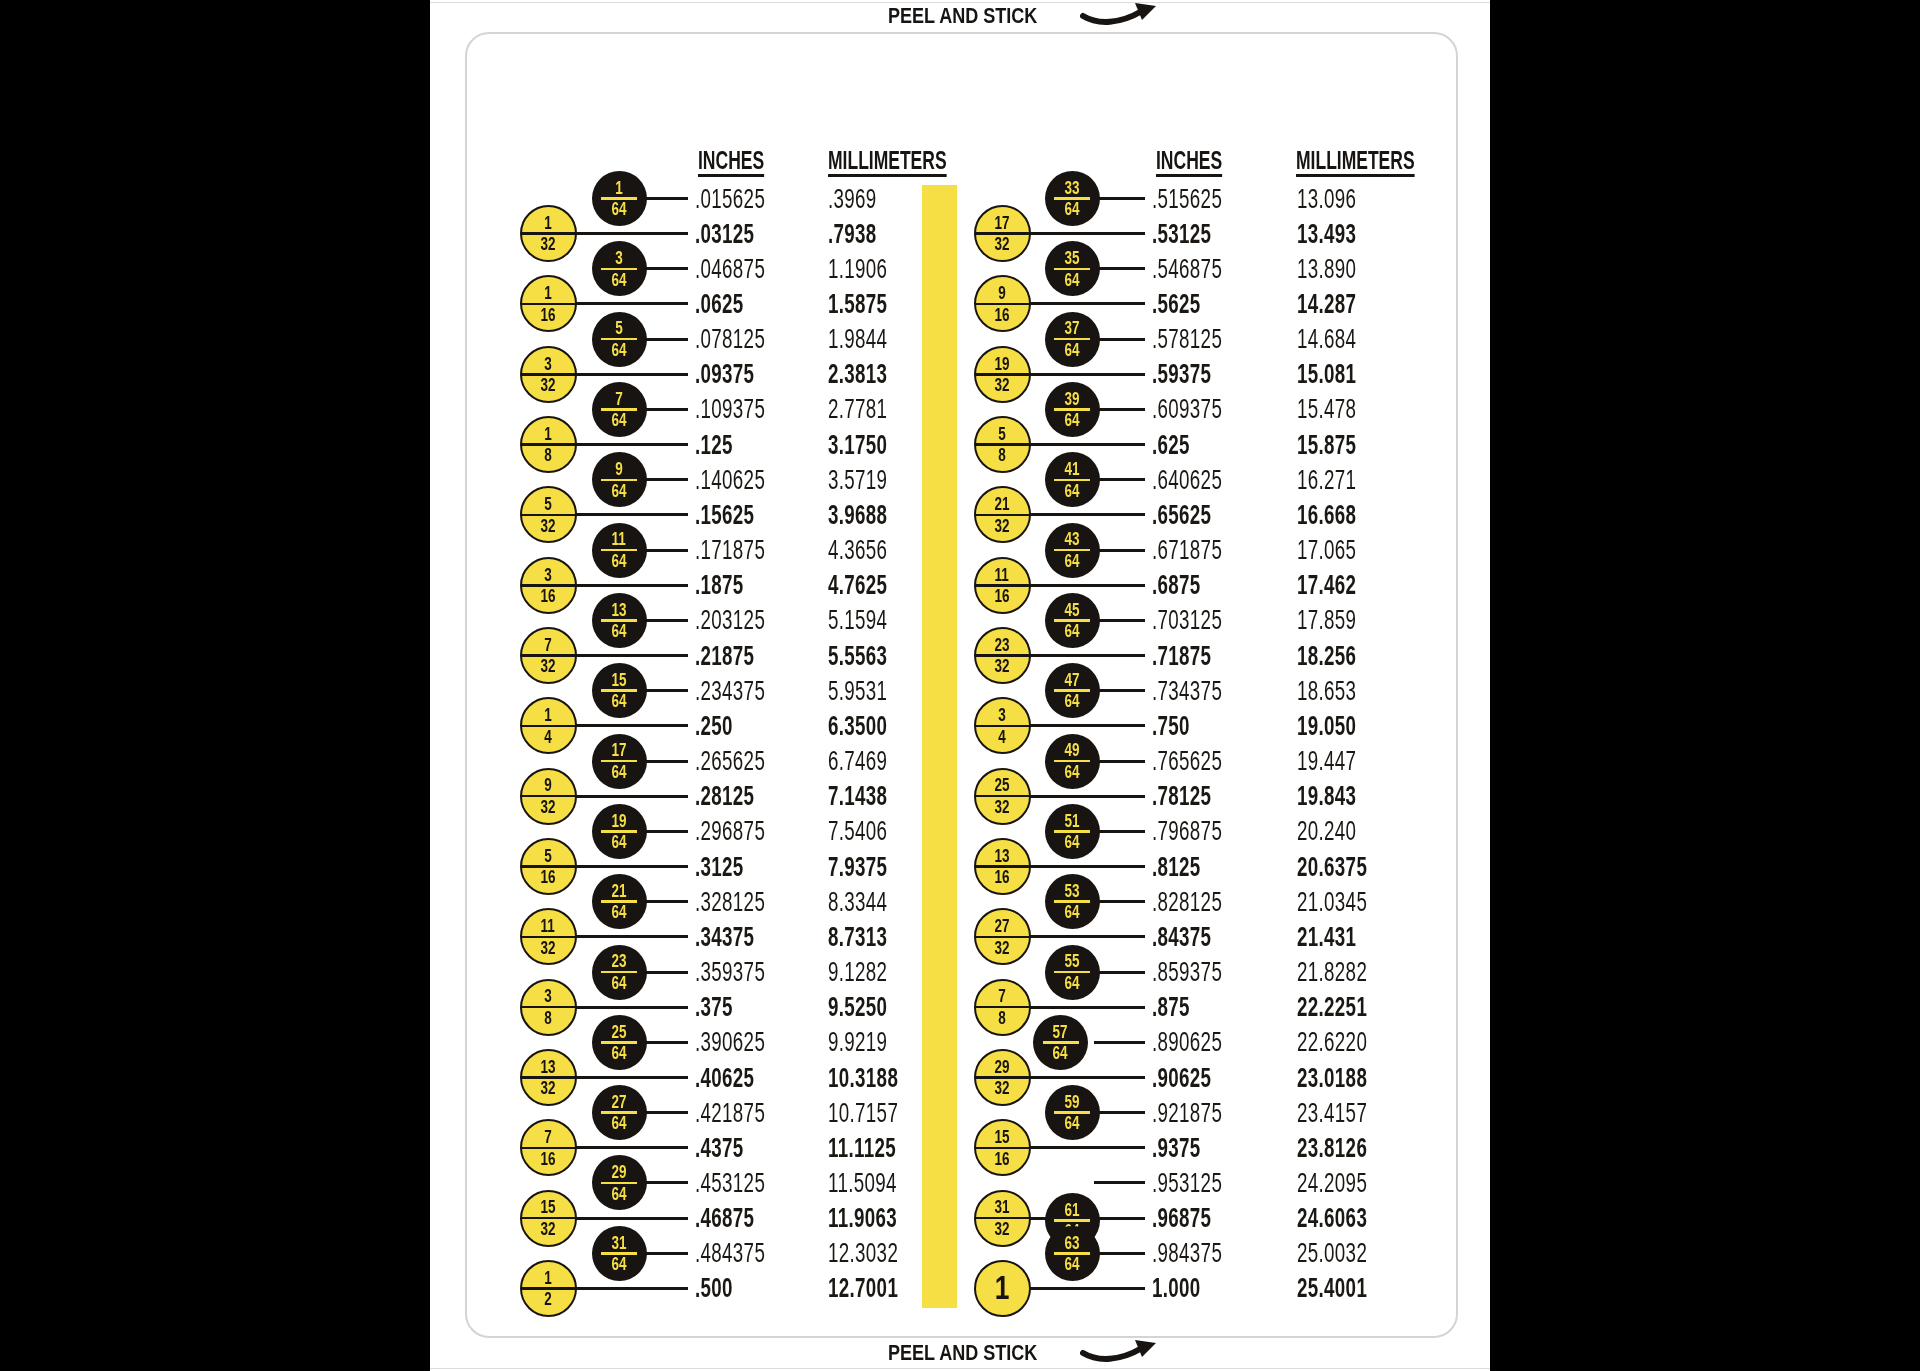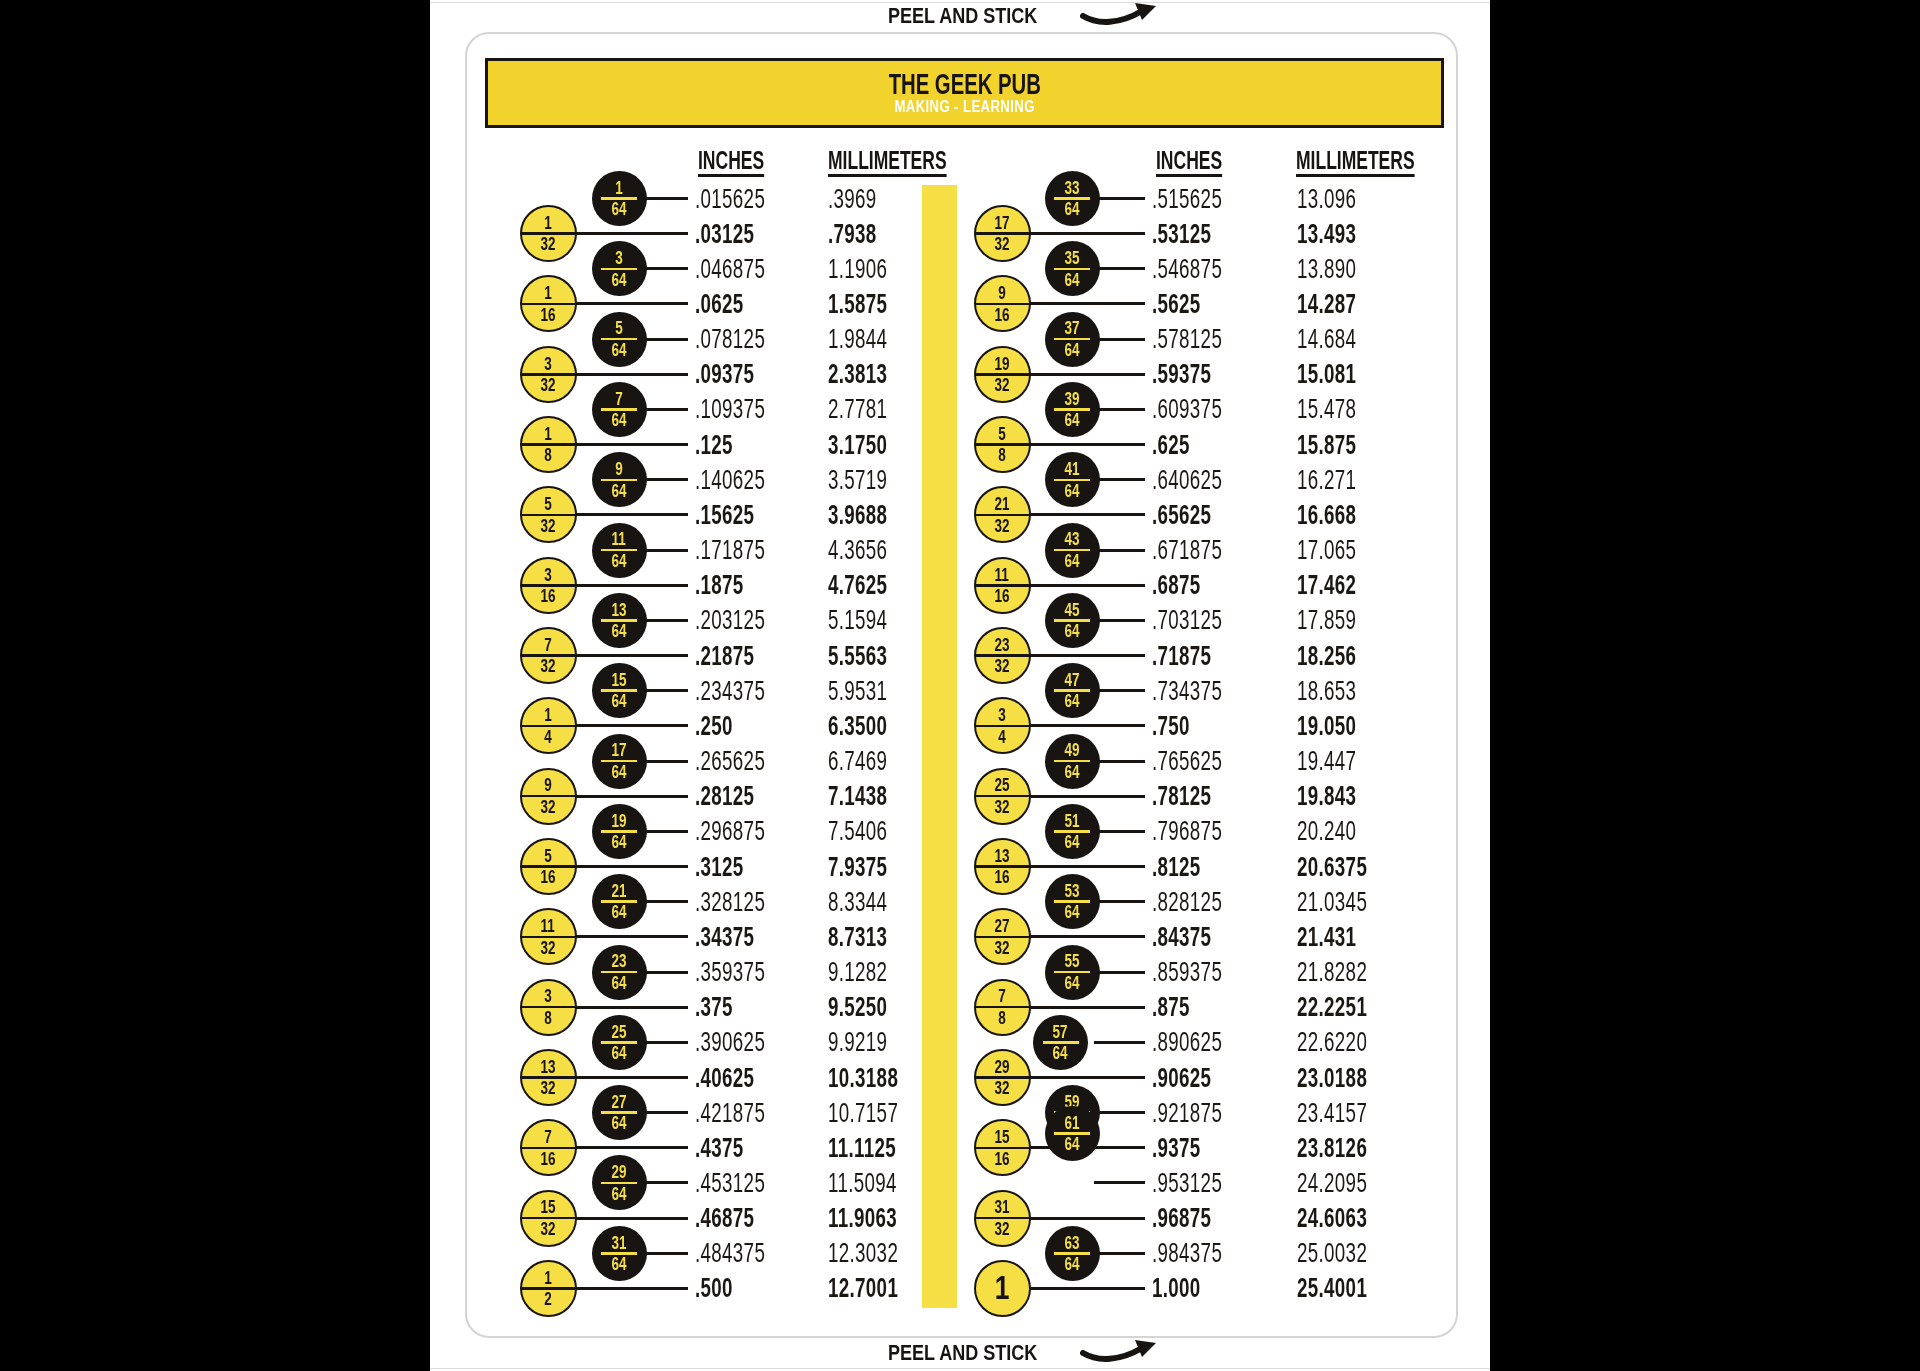--- a/index.html
+++ b/index.html
@@ -65,24 +65,20 @@
       <span class="peel-text">PEEL AND STICK</span>
       <svg width="78" height="26" viewBox="0 0 78 26">
         <path d="M3,13 C 18,22 40,21 62,8" fill="none" stroke="#171411" stroke-width="6" stroke-linecap="round"></path>
         <polygon points="55,0 76,3 62,17" fill="#171411"></polygon>
       </svg>
     </div>
 
     <div class="card"></div>
 
     <div class="titlebar">
-      <div class="brand">
-        <span class="brand-name">THE GEEK PUB</span>
-        <span class="brand-tag">MAKING - LEARNING</span>
-      </div>
     </div>
 
     <span class="colhead" style="left:268px;top:146px">INCHES</span>
     <span class="colhead" style="left:398px;top:146px">MILLIMETERS</span>
     <span class="colhead" style="left:726px;top:146px">INCHES</span>
     <span class="colhead" style="left:866px;top:146px">MILLIMETERS</span>
 
     <div class="stripe"></div>
 
     <div id="rows">
@@ -560,21 +556,21 @@
         <span class="val" style="left: 867px; top: 1095.66px;">23.4157</span>
         <div class="connector" style="left: 594.5px; top: 1146.32px; width: 120.5px;"></div>
         <div class="circle yellow" style="left: 543.5px; top: 1119.32px; width: 57px; height: 57px;">
           <span class="frac-num">15</span>
           <span class="frac-bar"></span>
           <span class="frac-den">16</span>
         </div>
         <span class="val bold" style="left: 722px; top: 1130.82px;">.9375</span>
         <span class="val bold" style="left: 867px; top: 1130.82px;">23.8126</span>
         <div class="connector" style="left: 663.5px; top: 1181.48px; width: 51.5px;"></div>
-        <div class="circle black" style="left: 614.5px; top: 1106px; width: 55px; height: 55px;">
+        <div class="circle black" style="left: 614.5px; top: 1193px; width: 55px; height: 55px;">
           <span class="frac-num">61</span>
           <span class="frac-bar"></span>
           <span class="frac-den">64</span>
         </div>
         <span class="val" style="left: 722px; top: 1165.98px;">.953125</span>
         <span class="val" style="left: 867px; top: 1165.98px;">24.2095</span>
         <div class="connector" style="left: 594.5px; top: 1216.64px; width: 120.5px;"></div>
         <div class="circle yellow" style="left: 543.5px; top: 1189.64px; width: 57px; height: 57px;">
           <span class="frac-num">31</span>
           <span class="frac-bar"></span>

